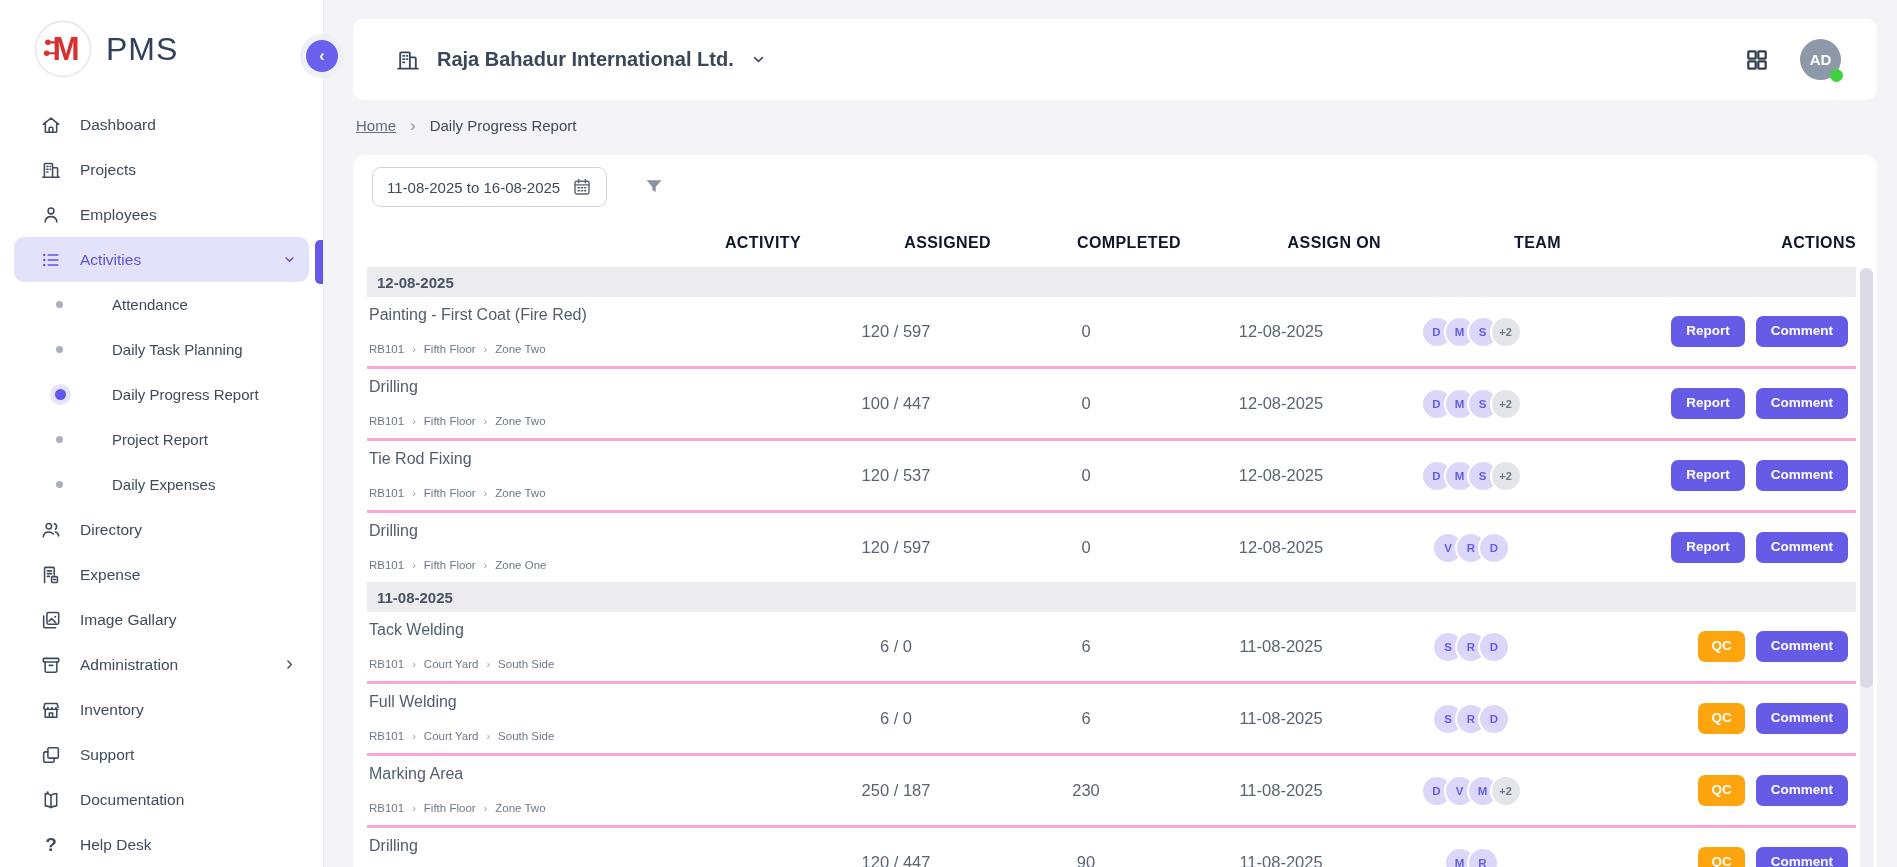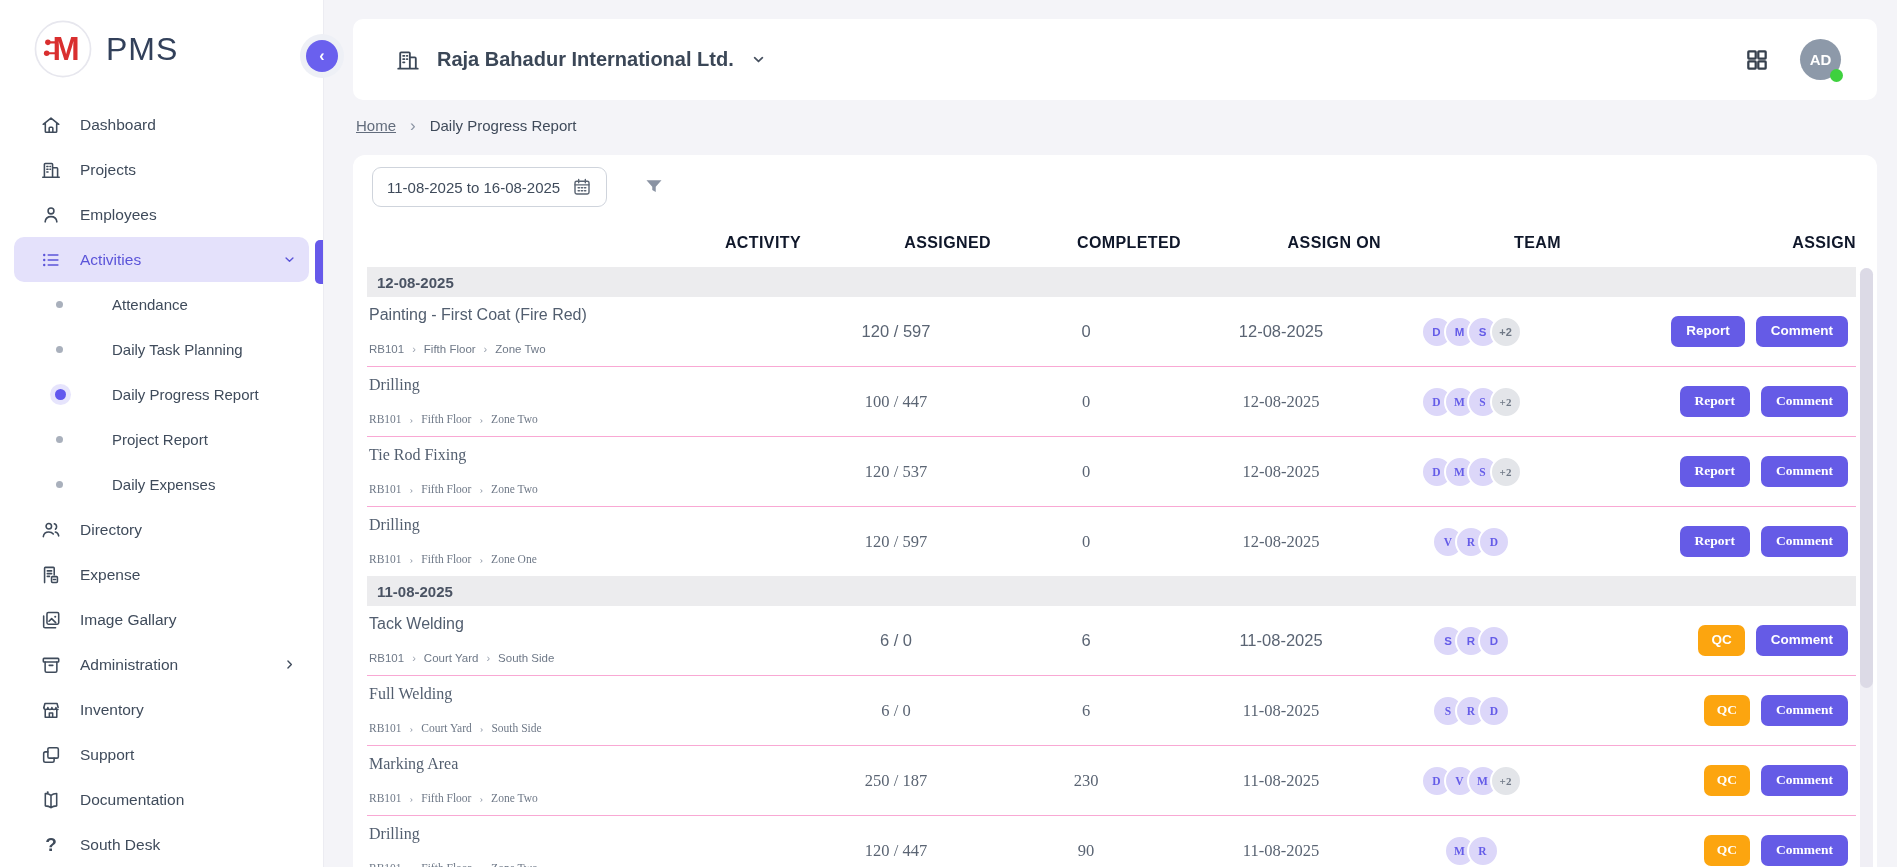--- a/index.html
+++ b/index.html
@@ -49,21 +49,21 @@
   .content-card{position:absolute;left:29px;right:20px;top:155px;height:760px;background:#fff;border-radius:12px 12px 0 0;padding:0 0 0 14px;box-sizing:border-box;overflow:hidden;}
   .filter-row{display:flex;align-items:center;gap:36px;margin-top:12px;padding-left:5px;}
   .date-input{display:flex;align-items:center;gap:12px;border:1px solid #cfd4dc;border-radius:9px;padding:9px 14px;font-size:15px;color:#3f4b5b;cursor:pointer;background:#fff;}
   .cal-icon{width:20px;height:20px;color:#5a6472;}
   .funnel-icon{width:22px;height:22px;color:#8a93a3;cursor:pointer;}
 
   .thead{display:grid;grid-template-columns:434px 190px 190px 200px 180px 295px;height:48px;align-items:center;margin-top:12px;}
   .th{text-align:right;font-size:16px;font-weight:700;color:#0f172a;letter-spacing:.4px;}
   .group-band{width:1489px;height:30px;background:#ececee;display:flex;align-items:center;padding-left:10px;box-sizing:border-box;font-size:15px;font-weight:700;color:#4a5363;}
   .trow{display:grid;grid-template-columns:434px 190px 190px 200px 180px 295px;height:69px;width:1489px;}
-  .trow + .trow{border-top:1px solid #f9a8d4;font-family:Liberation Serif, serif;}
+  .trow + .trow{border-top:3px solid #f9a8d4;}
   .cell-activity{display:flex;flex-direction:column;justify-content:space-between;padding:9px 0 11px 2px;box-sizing:border-box;}
   .act-title{font-size:16px;color:#525e6f;}
   .act-path{display:flex;align-items:center;gap:8px;font-size:11.5px;color:#6e7887;}
   .path-sep{color:#9aa2af;font-size:11px;line-height:1;}
   .cell-center{display:flex;align-items:center;justify-content:center;font-size:16.5px;color:#5a6473;}
   .cell-team{display:flex;align-items:center;justify-content:center;}
   .badge{width:28px;height:28px;border-radius:50%;background:#dcd7f9;color:#655ce8;font-size:11.5px;font-weight:700;display:flex;align-items:center;justify-content:center;border:2px solid #fff;margin-left:-9px;box-sizing:content-box;cursor:pointer;}
   .badge:first-child{margin-left:0;}
   .badge.extra{background:#e3e5e9;color:#6f7886;font-size:11px;}
   .cell-actions{display:flex;align-items:center;justify-content:flex-end;gap:11px;padding-right:8px;}
@@ -224,21 +224,21 @@
               <path d="M12 6.9C10.4 5.6 8.4 5 5.8 5v13.4c2.6 0 4.6.6 6.2 1.9 1.6-1.3 3.6-1.9 6.2-1.9V5c-2.6 0-4.6.6-6.2 1.9v13.4"></path>
               <circle cx="8.4" cy="3.6" r="1.2" fill="currentColor" stroke="none"></circle>
             </svg>
           </span>
           <span>Documentation</span>
         </div>
         <div class="nav-item">
           <span class="nav-icon">
             <span class="qmark">?</span>
           </span>
-          <span>South Desk</span>
+          <span>Help Desk</span>
         </div>
       </nav>
     <span class="edge-bar"></span>
     <button class="collapse-btn">‹</button>
   </aside>
 
   <main class="main">
 
     <header class="header-card">
       <div class="company">
@@ -295,21 +295,21 @@
             </svg>
           </span>
       </div>
 
       <div class="thead" id="thead">
           <div class="th">ACTIVITY</div>
           <div class="th">ASSIGNED</div>
           <div class="th">COMPLETED</div>
           <div class="th">ASSIGN ON</div>
           <div class="th">TEAM</div>
-          <div class="th">ASSIGN</div>
+          <div class="th">ACTIONS</div>
         </div>
       <div id="tbody">
           <div class="group-band">12-08-2025</div>
           <div class="trow">
             <div class="cell-activity">
               <div class="act-title">Painting - First Coat (Fire Red)</div>
               <div class="act-path">
                 <span>RB101</span>
                 <span class="path-sep">›</span>
                 <span>Fifth Floor</span>

